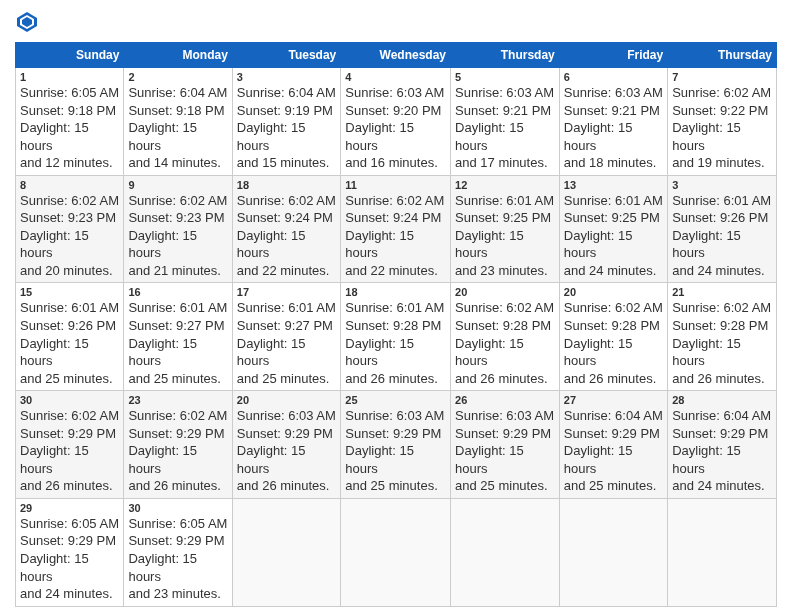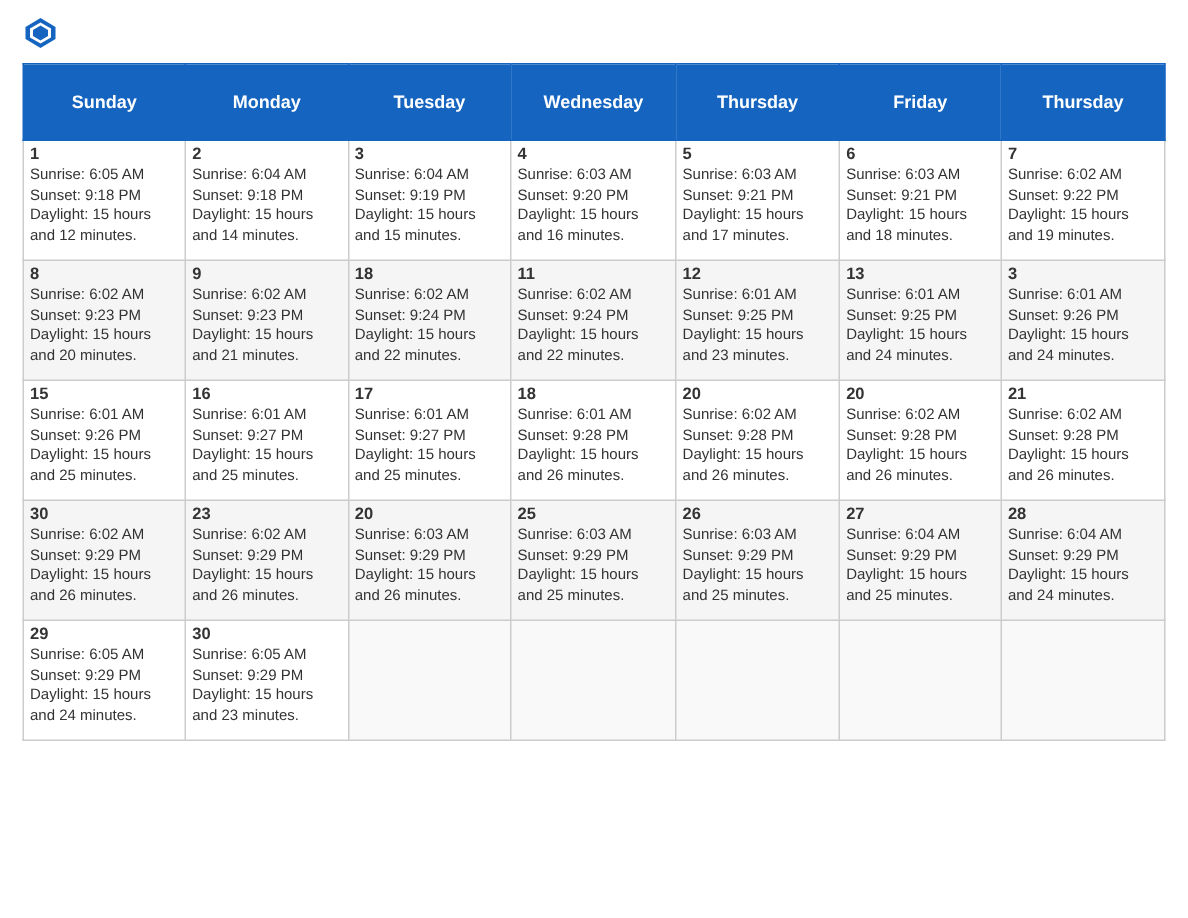--- a/index.html
+++ b/index.html
@@ -61,22 +61,22 @@
     .calendar {
       width: 100%;
       border-collapse: collapse;
       border: 1px solid #ccc;
     }
     .calendar th {
       background: #1565c0;
       color: #fff;
       font-size: 12px;
       font-weight: bold;
-      padding: 18px 4px;
-      text-align: center;
+      padding: 5px 4px;
+      text-align: right;
       border: 1px solid #1565c0;
     }
     .calendar td {
       vertical-align: top;
       border: 1px solid #ccc;
       padding: 3px 4px;
       font-size: 9.5px;
       color: #333;
       width: 113px;
       height: 80px;
@@ -85,21 +85,21 @@
     .calendar tr:nth-child(even) td {
       background: #f5f5f5;
     }
     .day-number {
       font-size: 11px;
       font-weight: bold;
       display: block;
       margin-bottom: 1px;
     }
     .day-info {
-      font-size: 10px;
+      font-size: 13px;
       line-height: 1.35;
       color: #333;
     }
     .empty-cell {
       background: #f9f9f9 !important;
     }
     .calendar td.empty-cell {
       background: #f0f0f0;
     }
   </style>

